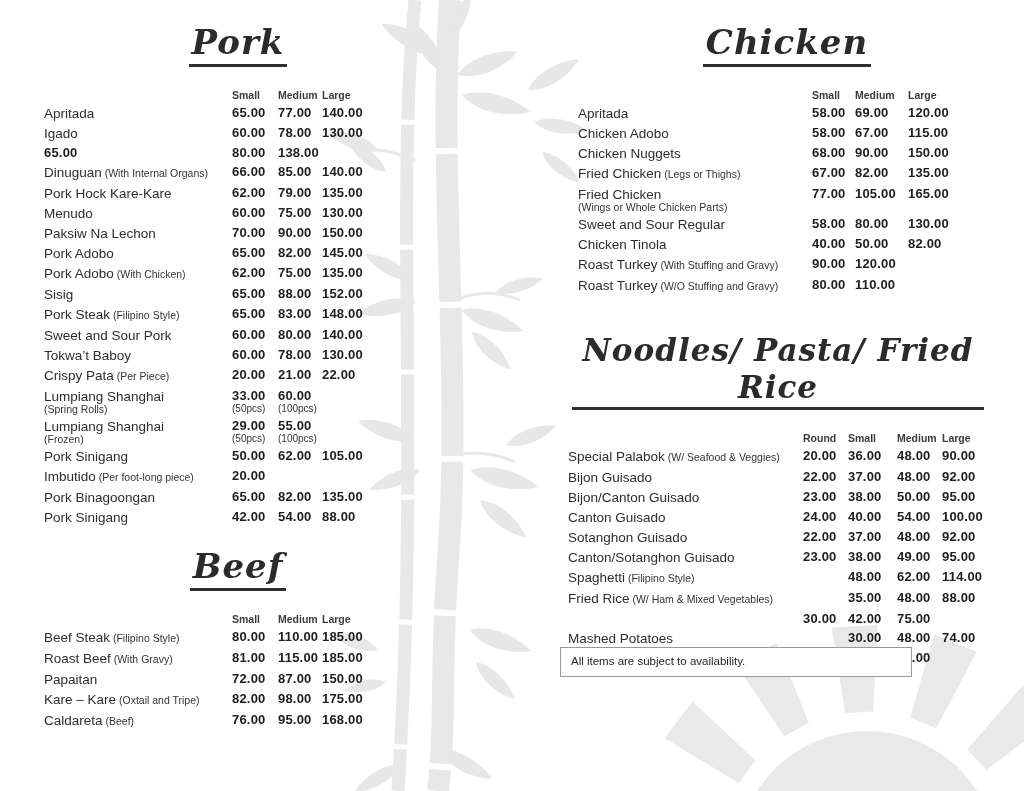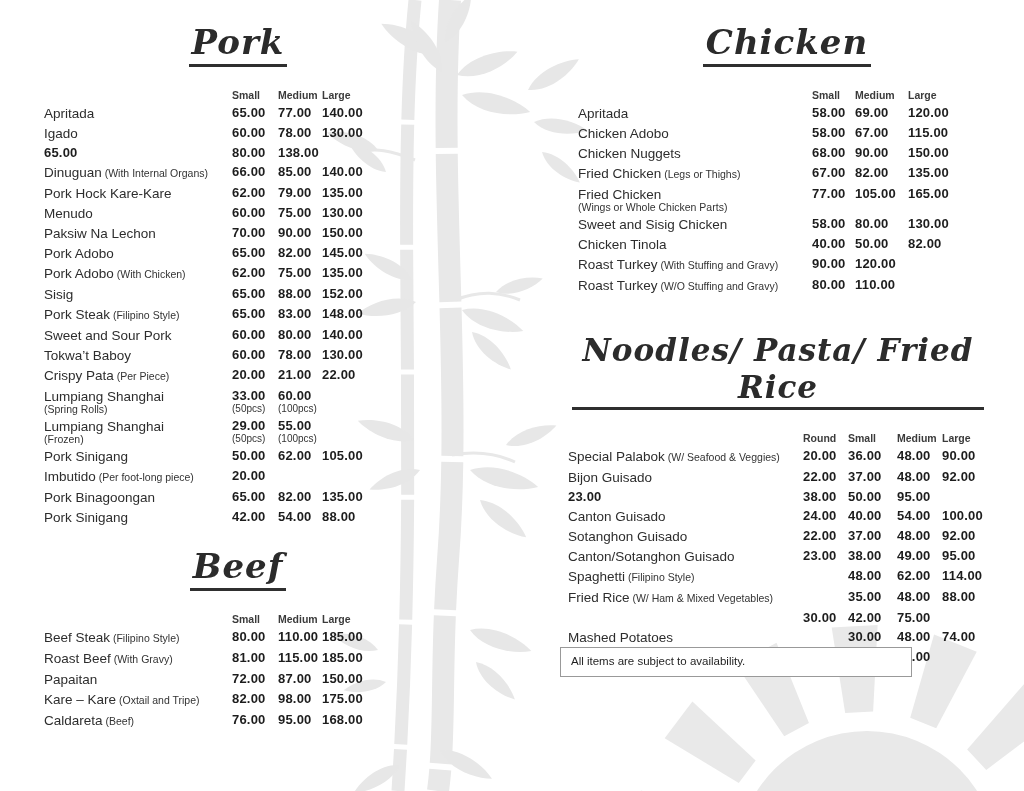--- a/index.html
+++ b/index.html
@@ -436,21 +436,21 @@
             <div class="pval">77.00</div>
           </div>
           <div class="cell price">
             <div class="pval">105.00</div>
           </div>
           <div class="cell price">
             <div class="pval">165.00</div>
           </div>
         </div>
         <div class="row">
-          <div class="cell name"><span class="nm">Sweet and Sisig Chicken</span></div>
+          <div class="cell name"><span class="nm">Sweet and Sour Regular</span></div>
           <div class="cell price">
             <div class="pval">58.00</div>
           </div>
           <div class="cell price">
             <div class="pval">80.00</div>
           </div>
           <div class="cell price">
             <div class="pval">130.00</div>
           </div>
         </div>
@@ -523,20 +523,21 @@
             <div class="pval">37.00</div>
           </div>
           <div class="cell price">
             <div class="pval">48.00</div>
           </div>
           <div class="cell price">
             <div class="pval">92.00</div>
           </div>
         </div>
         <div class="row">
+          <div class="cell name"><span class="nm">Bijon/Canton Guisado</span></div>
           <div class="cell price">
             <div class="pval">23.00</div>
           </div>
           <div class="cell price">
             <div class="pval">38.00</div>
           </div>
           <div class="cell price">
             <div class="pval">50.00</div>
           </div>
           <div class="cell price">

